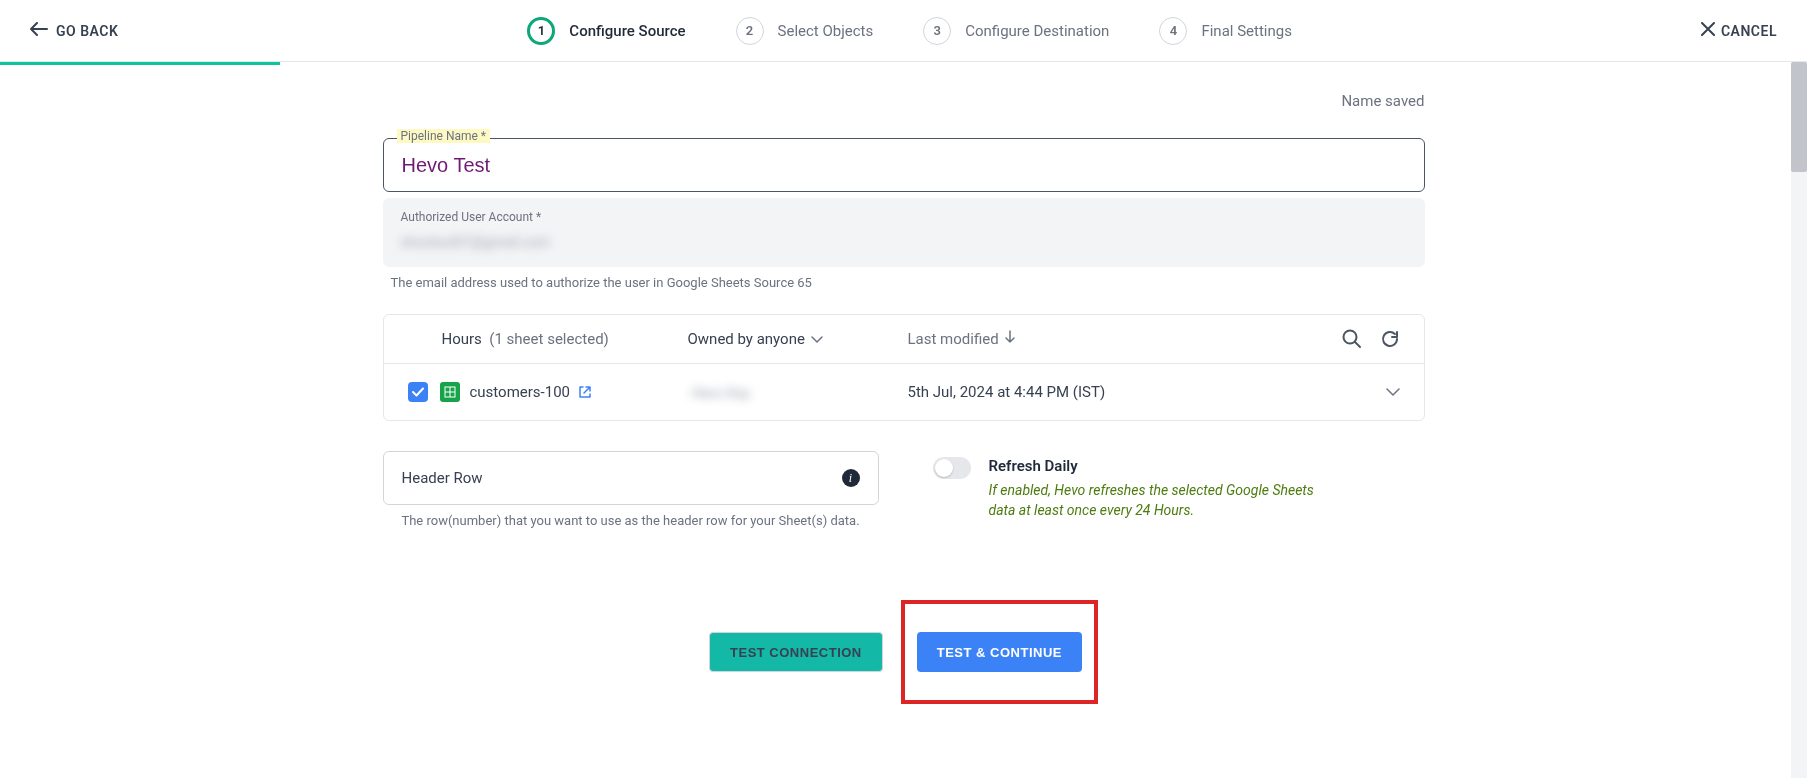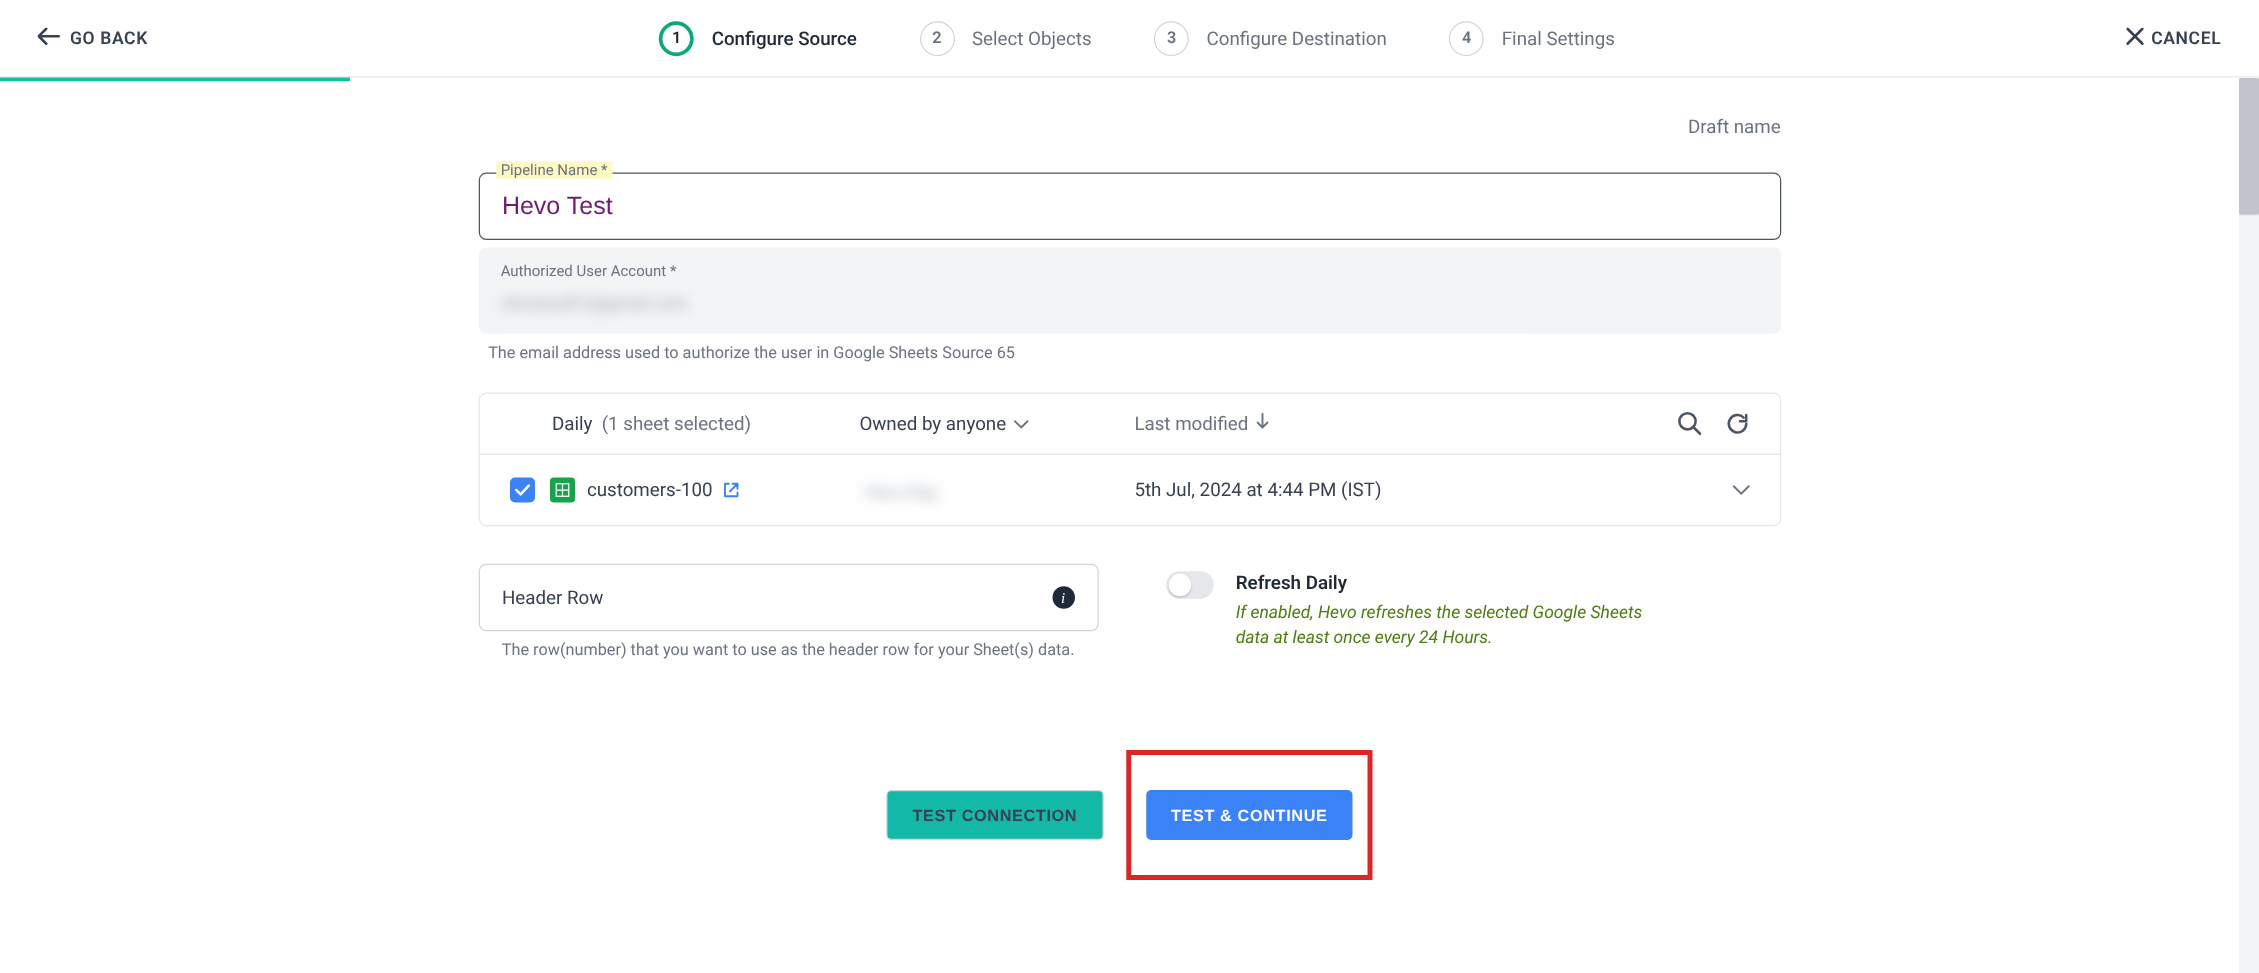--- a/index.html
+++ b/index.html
@@ -93,37 +93,37 @@
       <svg width="14" height="14" viewBox="0 0 14 14">
           <path d="M1 1L13 13M13 1L1 13" stroke="#374151" stroke-width="2" stroke-linecap="round"></path>
         </svg>
     </span>
     <span>CANCEL</span>
   </div>
   <div class="progress-line"></div>
 </div>
 
 <div class="content">
-  <div class="draft-saved">Draft name</div>
+  <div class="draft-saved">Name saved</div>
 
   <div class="field-wrap">
     <span class="field-label">Pipeline Name *</span>
     <input class="text-input" value="Hevo Test" style="">
   </div>
 
   <div class="readonly-box">
     <span class="readonly-label">Authorized User Account *</span>
     <span class="blurred">shoutout01@gmail.com</span>
   </div>
   <div class="helper">The email address used to authorize the user in Google Sheets Source 65</div>
 
   <div class="sheets-box">
     <div class="sheets-header">
       <div class="sheets-title">
-        <span>Daily</span>&nbsp;&nbsp;<span style="color:#6b7280">(1 sheet selected)</span>
+        <span>Hours</span>&nbsp;&nbsp;<span style="color:#6b7280">(1 sheet selected)</span>
       </div>
       <div class="sheets-owner">
         <span>Owned by anyone</span>
         <span><svg width="12" height="8" viewBox="0 0 12 8">
               <path d="M1 1L6 6L11 1" stroke="#6b7280" stroke-width="1.5" fill="none" stroke-linecap="round"></path>
             </svg></span>
       </div>
       <div class="sheets-modified">
         <span>Last modified</span>
         <span><svg width="10" height="14" viewBox="0 0 10 14">

